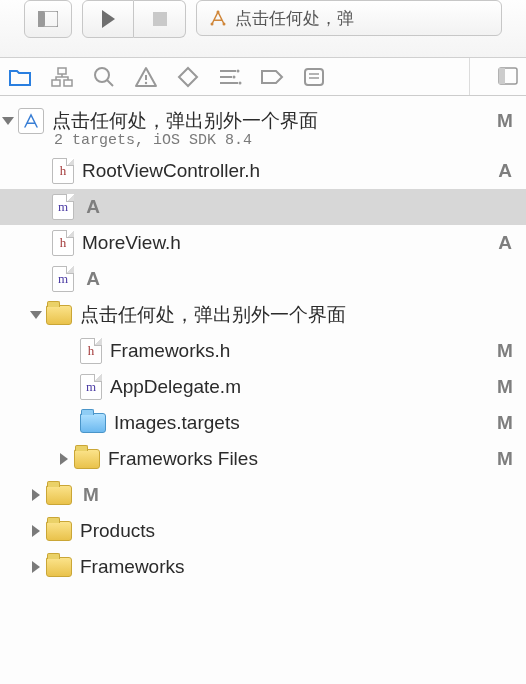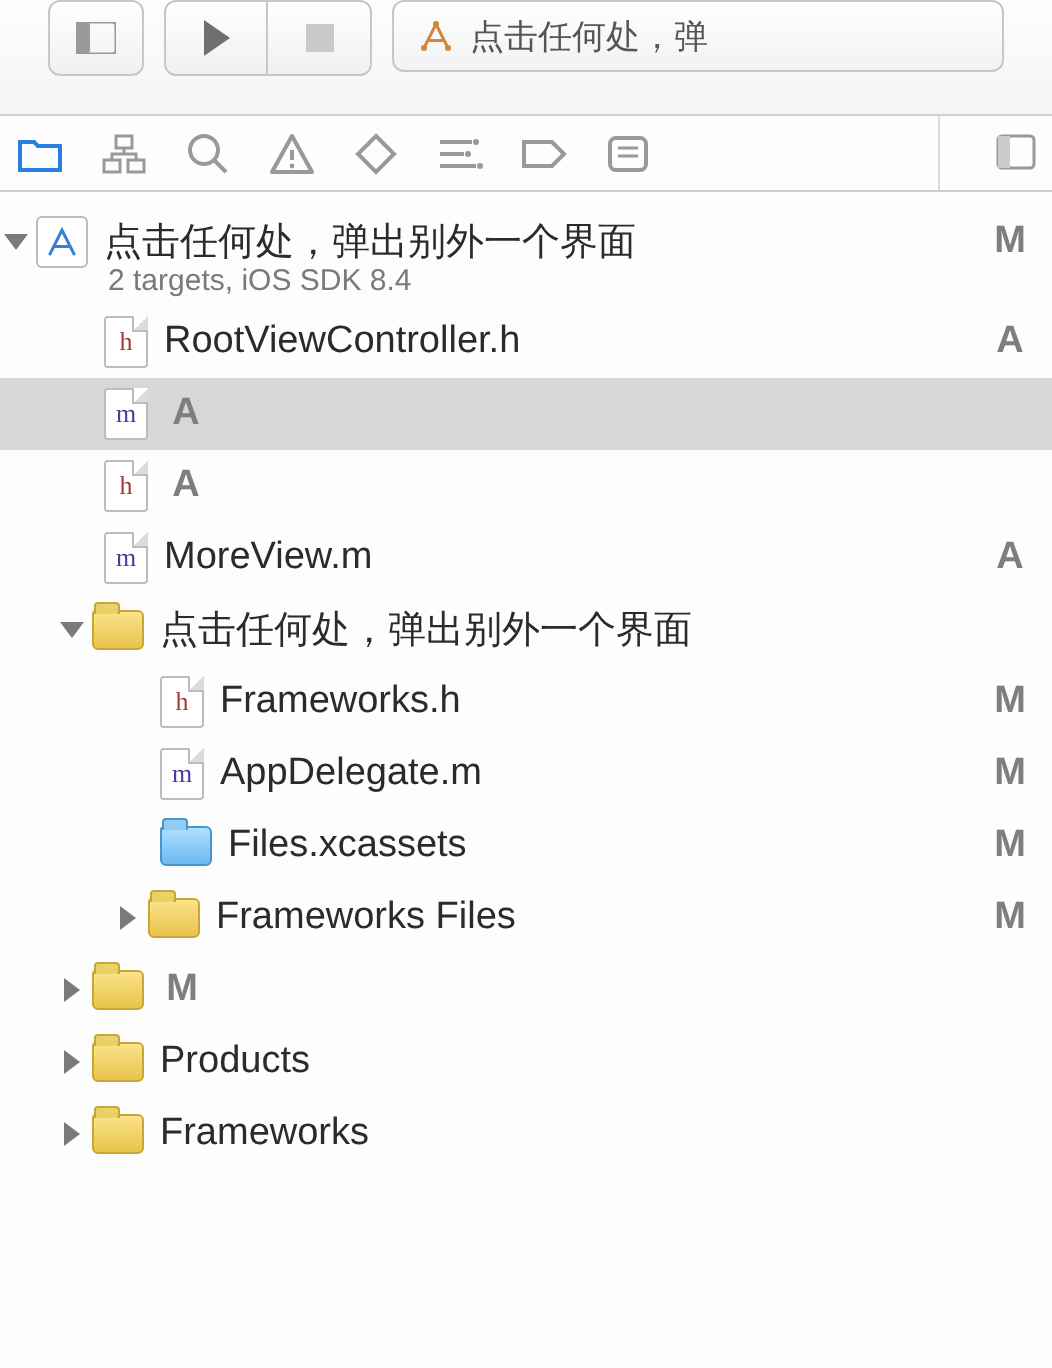--- a/index.html
+++ b/index.html
@@ -178,20 +178,21 @@
     width: 22px;
     text-align: center;
     flex-shrink: 0;
   }
   .subline {
     font-size: 15px;
     color: #7a7a7a;
     margin-left: 54px;
     margin-top: -4px;
     margin-bottom: 4px;
+    font-family: Liberation Mono, monospace;
   }
 
   .project-row { height: 30px; }
   .project-row .label { font-weight: 500; }
 
   
   svg { display: block; }
 </style>
 </head>
 <body>
@@ -309,27 +310,27 @@
       <div class="row selected">
         <span class="indent" style="width: 32px;"></span>
         <span class="disclosure placeholder"></span>
         <div class="file-icon m">m</div>
         <span class="status">A</span>
       </div>
       <div class="row">
         <span class="indent" style="width: 32px;"></span>
         <span class="disclosure placeholder"></span>
         <div class="file-icon h">h</div>
+        <span class="label">MoreView.h</span>
         <span class="status">A</span>
       </div>
       <div class="row">
         <span class="indent" style="width: 32px;"></span>
         <span class="disclosure placeholder"></span>
         <div class="file-icon m">m</div>
-        <span class="label">MoreView.m</span>
         <span class="status">A</span>
       </div>
       <div class="row">
         <span class="indent" style="width: 32px;"></span>
         <span class="disclosure open"></span>
         <div class="folder-icon"></div>
         <span class="label">点击任何处，弹出别外一个界面</span>
         <span class="status"></span>
       </div>
       <div class="row">
@@ -343,21 +344,21 @@
         <span class="indent" style="width: 60px;"></span>
         <span class="disclosure placeholder"></span>
         <div class="file-icon m">m</div>
         <span class="label">AppDelegate.m</span>
         <span class="status">M</span>
       </div>
       <div class="row">
         <span class="indent" style="width: 60px;"></span>
         <span class="disclosure placeholder"></span>
         <div class="folder-icon blue"></div>
-        <span class="label">Files.xcassets</span>
+        <span class="label">Images.targets</span>
         <span class="status">M</span>
       </div>
       <div class="row">
         <span class="indent" style="width: 60px;"></span>
         <span class="disclosure"></span>
         <div class="folder-icon"></div>
         <span class="label">Frameworks Files</span>
         <span class="status">M</span>
       </div>
       <div class="row">

